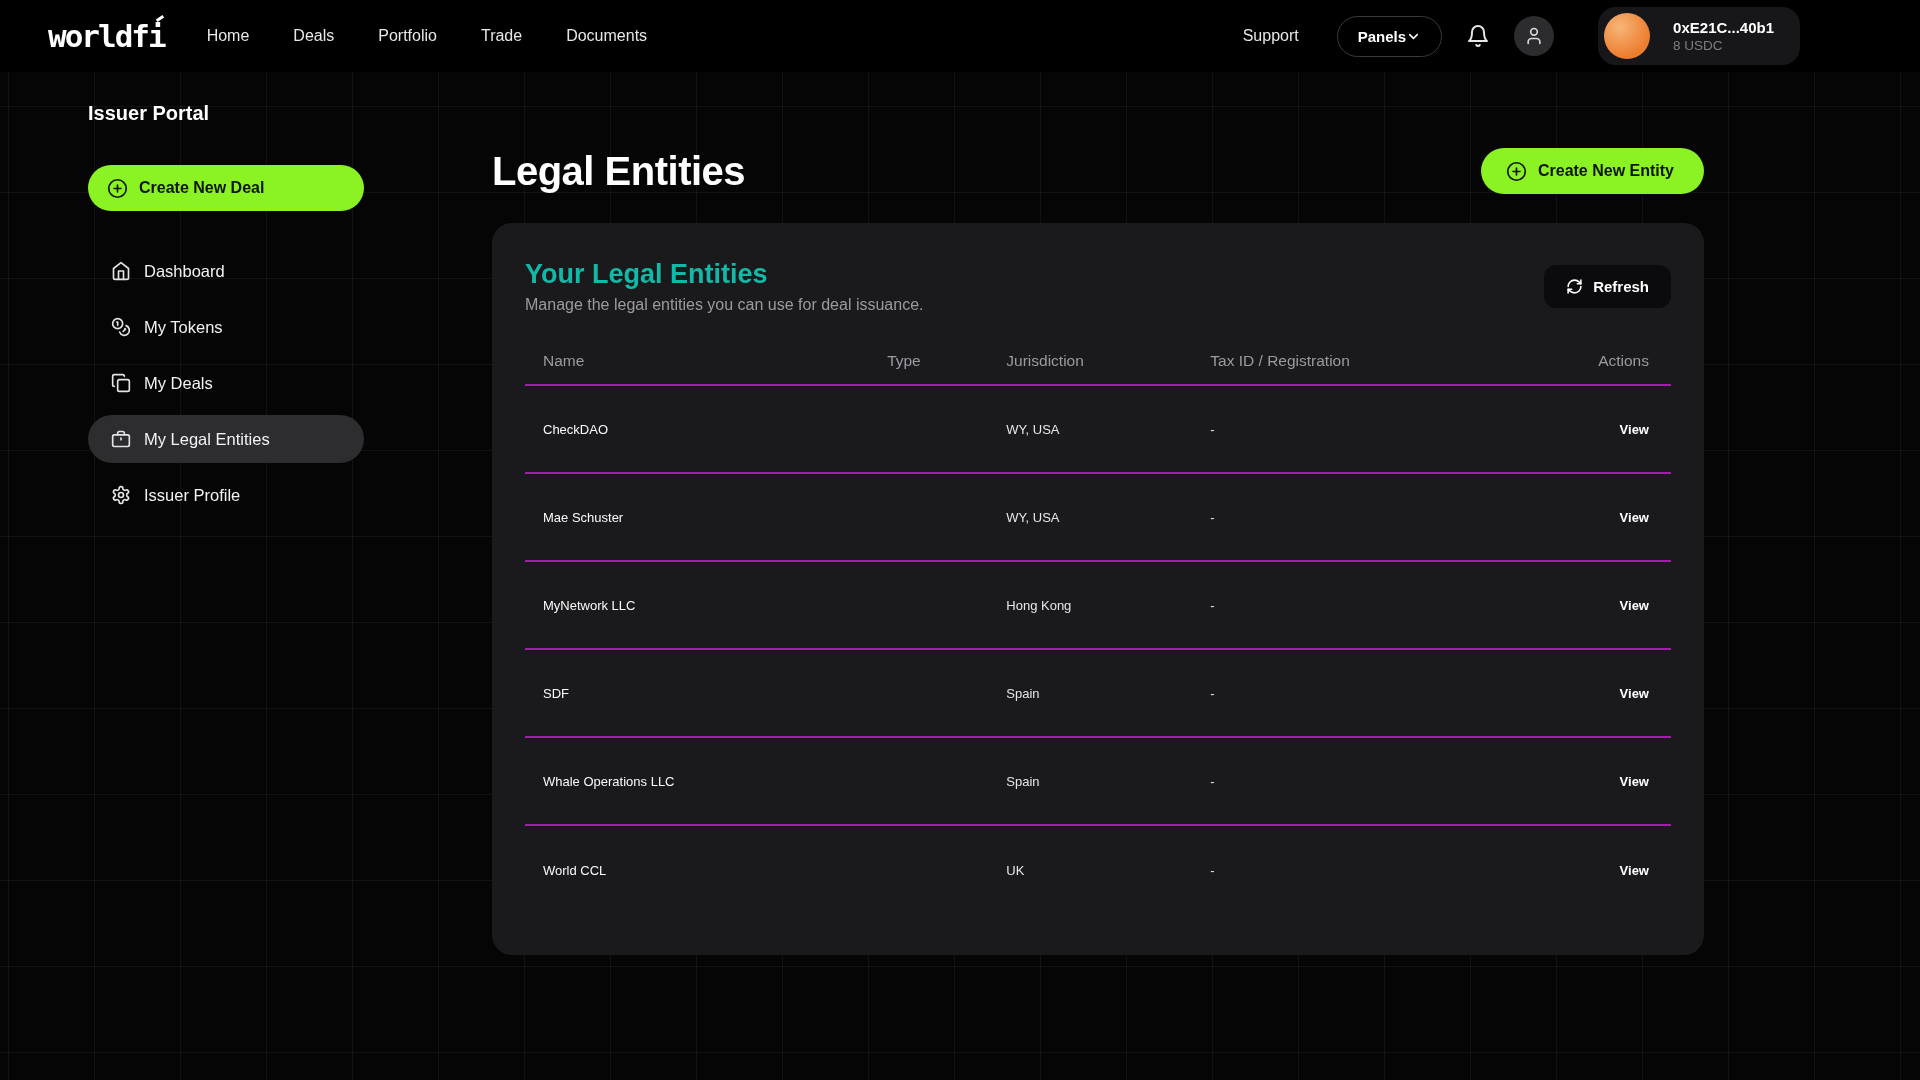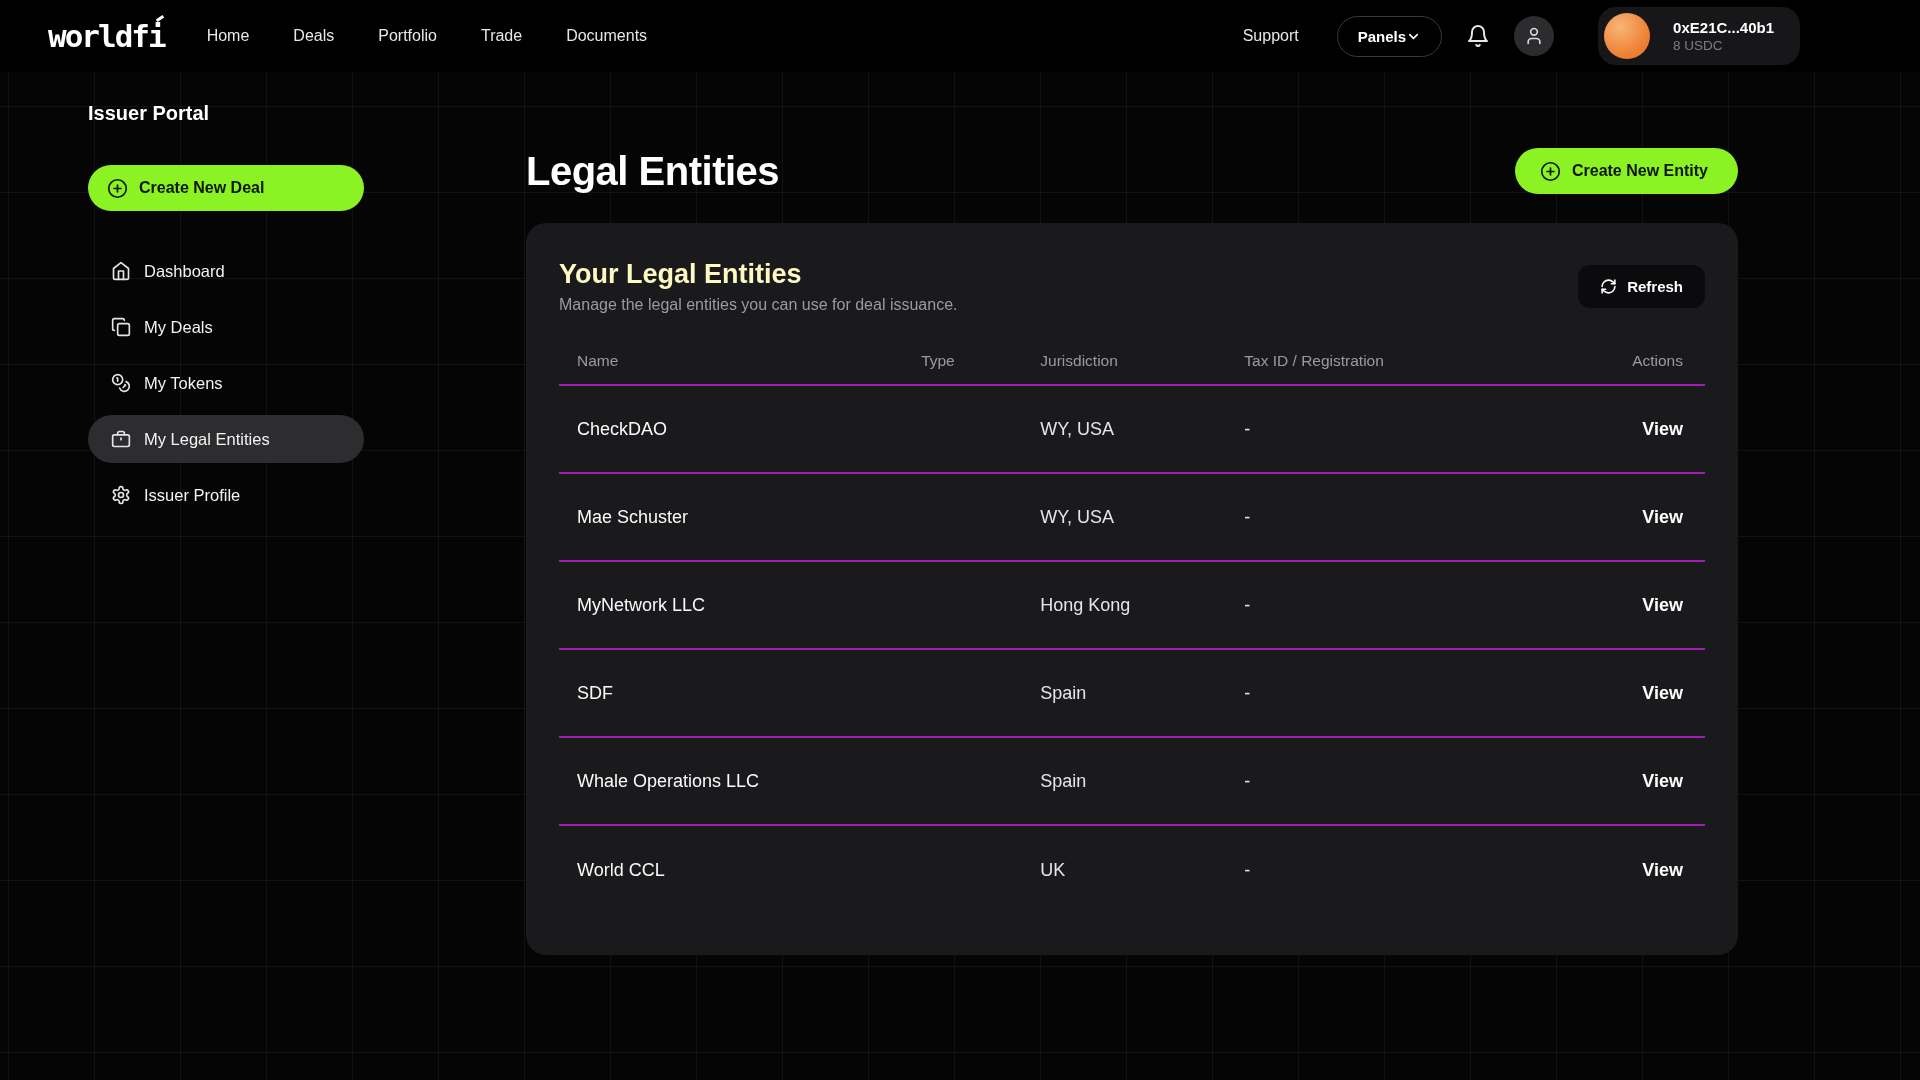--- a/index.html
+++ b/index.html
@@ -83,56 +83,56 @@
   .side-nav { display:flex; flex-direction:column; gap:8px; list-style:none; }
   .side-item {
     display:flex; align-items:center; gap:13px;
     height:48px; padding:0 0 0 23px; border-radius:999px;
     color:#f2f2f3; font-size:16.5px; font-weight:500; cursor:pointer;
   }
   .side-item.active { background:#2d2d30; }
   .side-item .icn { display:flex; color:#e4e4e7; }
 
   
-  .main { position:absolute; top:72px; left:526px; width:1212px; }
+  .main { position:absolute; top:72px; left:492px; width:1212px; }
   .main-header {
     display:flex; align-items:center; justify-content:space-between;
     margin-top:76px;
   }
   .page-title { font-size:40px; font-weight:700; letter-spacing:-0.5px; color:#fff; }
   .create-entity-btn {
     height:46px; border:none; cursor:pointer;
     background:var(--accent); border-radius:999px;
     display:flex; align-items:center; gap:11px; padding:0 30px 0 25px;
     color:#0c1500; font-size:16px; font-weight:700; font-family:inherit;
   }
 
   .card {
     margin-top:29px; width:1212px; height:732px;
     background:#1a1a1d; border-radius:20px;
     padding:36px 33px 0 33px;
   }
   .card-head { display:flex; align-items:flex-start; justify-content:space-between; }
-  .card-title { font-size:27px; font-weight:700; color:#fef9c3; line-height:1.15; }
+  .card-title { font-size:27px; font-weight:700; color:#14b8a6; line-height:1.15; }
   .card-subtitle { font-size:16px; color:#9a9aa1; margin-top:6px; }
   .refresh-btn {
     display:flex; align-items:center; gap:10px;
     background:#0b0b0d; border:none; border-radius:12px;
     padding:13px 22px; cursor:pointer;
     color:#fff; font-size:15px; font-weight:600; font-family:inherit;
     margin-top:6px;
   }
 
   .table { margin-top:24px; width:1146px; }
   .t-row { display:flex; align-items:center; border-bottom:2px solid #a21caf; }
   .t-row:last-child { border-bottom:none; }
   .t-head { height:48px; }
   .t-head .cell { color:#9a9aa1; font-size:15.5px; font-weight:400; }
   .t-body-row { height:88px; }
-  .cell { font-size:18px; color:#e6e6e9; }
+  .cell { font-size:13px; color:#e6e6e9; }
   .c-name { width:31.6%; padding-left:18px; color:#fafafa; font-weight:500; }
   .c-type { width:10.4%; }
   .c-juris { width:17.8%; }
   .c-tax { width:24.2%; }
   .c-actions { width:16%; text-align:right; padding-right:22px; }
   .t-head .c-name { font-weight:400; color:#9a9aa1; }
   .view-link { color:#fff; font-weight:600; cursor:pointer; }
   svg { display:block; }
 </style>
 </head>
@@ -202,36 +202,36 @@
           <svg width="20" height="20" viewBox="0 0 24 24" fill="none" stroke="currentColor" stroke-width="2" stroke-linecap="round" stroke-linejoin="round">
               <path d="m3 9 9-7 9 7v11a2 2 0 0 1-2 2H5a2 2 0 0 1-2-2z"></path>
               <polyline points="9 22 9 12 15 12 15 22"></polyline>
             </svg>
         </span>
         <span>Dashboard</span>
       </li>
       <li class="side-item">
         <span class="icn">
           <svg width="20" height="20" viewBox="0 0 24 24" fill="none" stroke="currentColor" stroke-width="2" stroke-linecap="round" stroke-linejoin="round">
-              <rect width="14" height="14" x="8" y="8" rx="2"></rect>
-              <path d="M4 16c-1.1 0-2-.9-2-2V4c0-1.1.9-2 2-2h10c1.1 0 2 .9 2 2"></path>
-            </svg>
-        </span>
-        <span>My Deals</span>
-      </li>
-      <li class="side-item">
-        <span class="icn">
-          <svg width="20" height="20" viewBox="0 0 24 24" fill="none" stroke="currentColor" stroke-width="2" stroke-linecap="round" stroke-linejoin="round">
               <circle cx="8" cy="8" r="6"></circle>
               <path d="M18.09 10.37A6 6 0 1 1 10.34 18"></path>
               <path d="M7 6h1v4"></path>
               <path d="m16.71 13.88.7.71-2.82 2.82"></path>
             </svg>
         </span>
         <span>My Tokens</span>
+      </li>
+      <li class="side-item">
+        <span class="icn">
+          <svg width="20" height="20" viewBox="0 0 24 24" fill="none" stroke="currentColor" stroke-width="2" stroke-linecap="round" stroke-linejoin="round">
+              <rect width="14" height="14" x="8" y="8" rx="2"></rect>
+              <path d="M4 16c-1.1 0-2-.9-2-2V4c0-1.1.9-2 2-2h10c1.1 0 2 .9 2 2"></path>
+            </svg>
+        </span>
+        <span>My Deals</span>
       </li>
       <li class="side-item active">
         <span class="icn">
           <svg width="20" height="20" viewBox="0 0 24 24" fill="none" stroke="currentColor" stroke-width="2" stroke-linecap="round" stroke-linejoin="round">
               <rect width="20" height="14" x="2" y="7" rx="2"></rect>
               <path d="M16 7V5a2 2 0 0 0-2-2h-4a2 2 0 0 0-2 2v2"></path>
               <path d="M12 11v2"></path>
             </svg>
         </span>
         <span>My Legal Entities</span>

